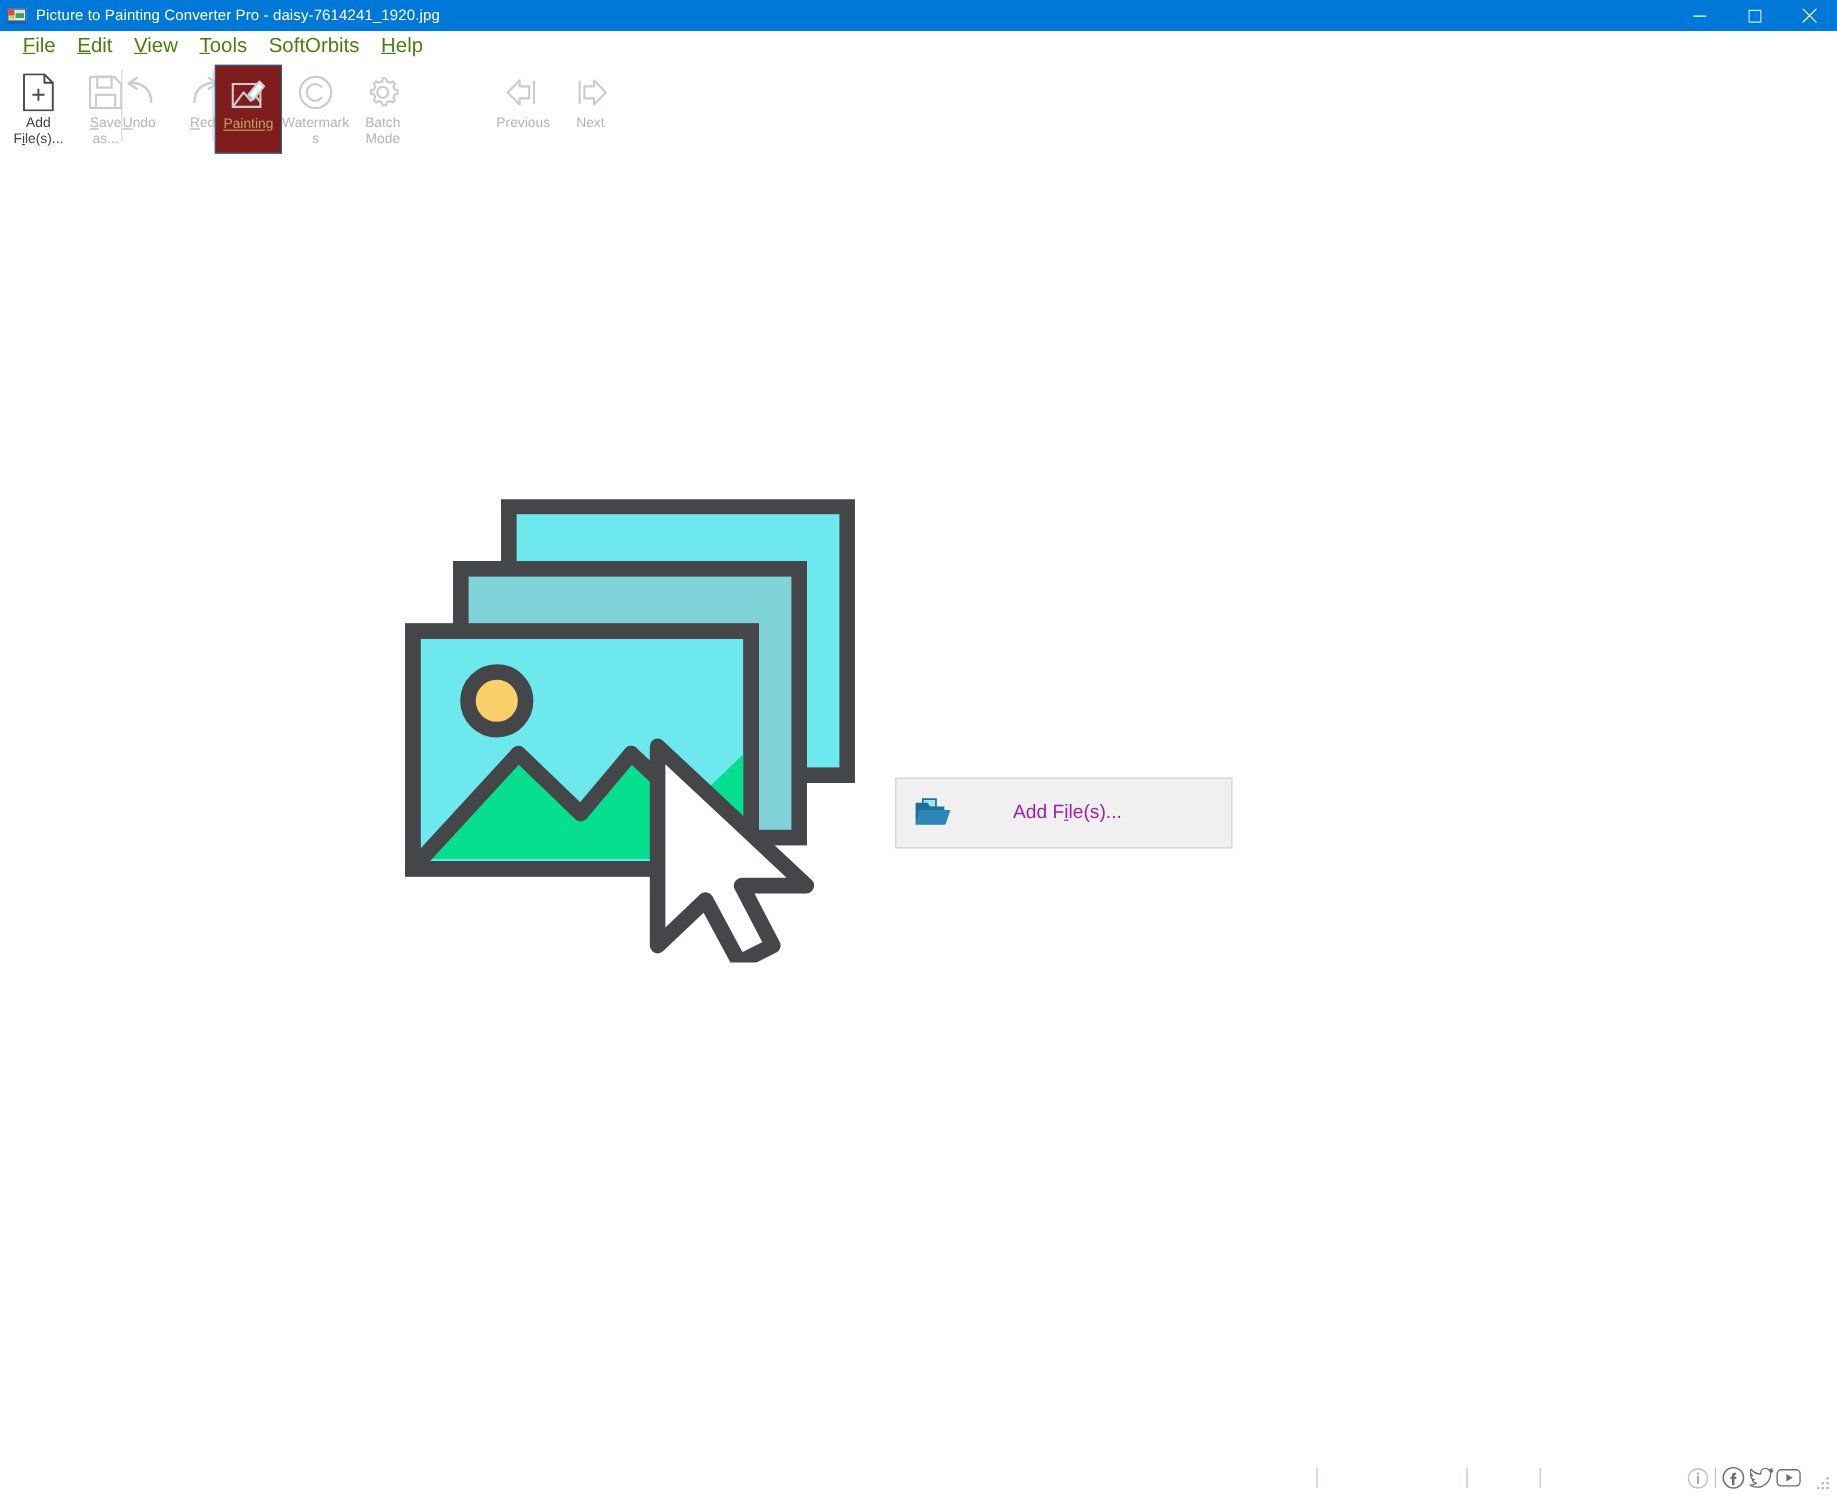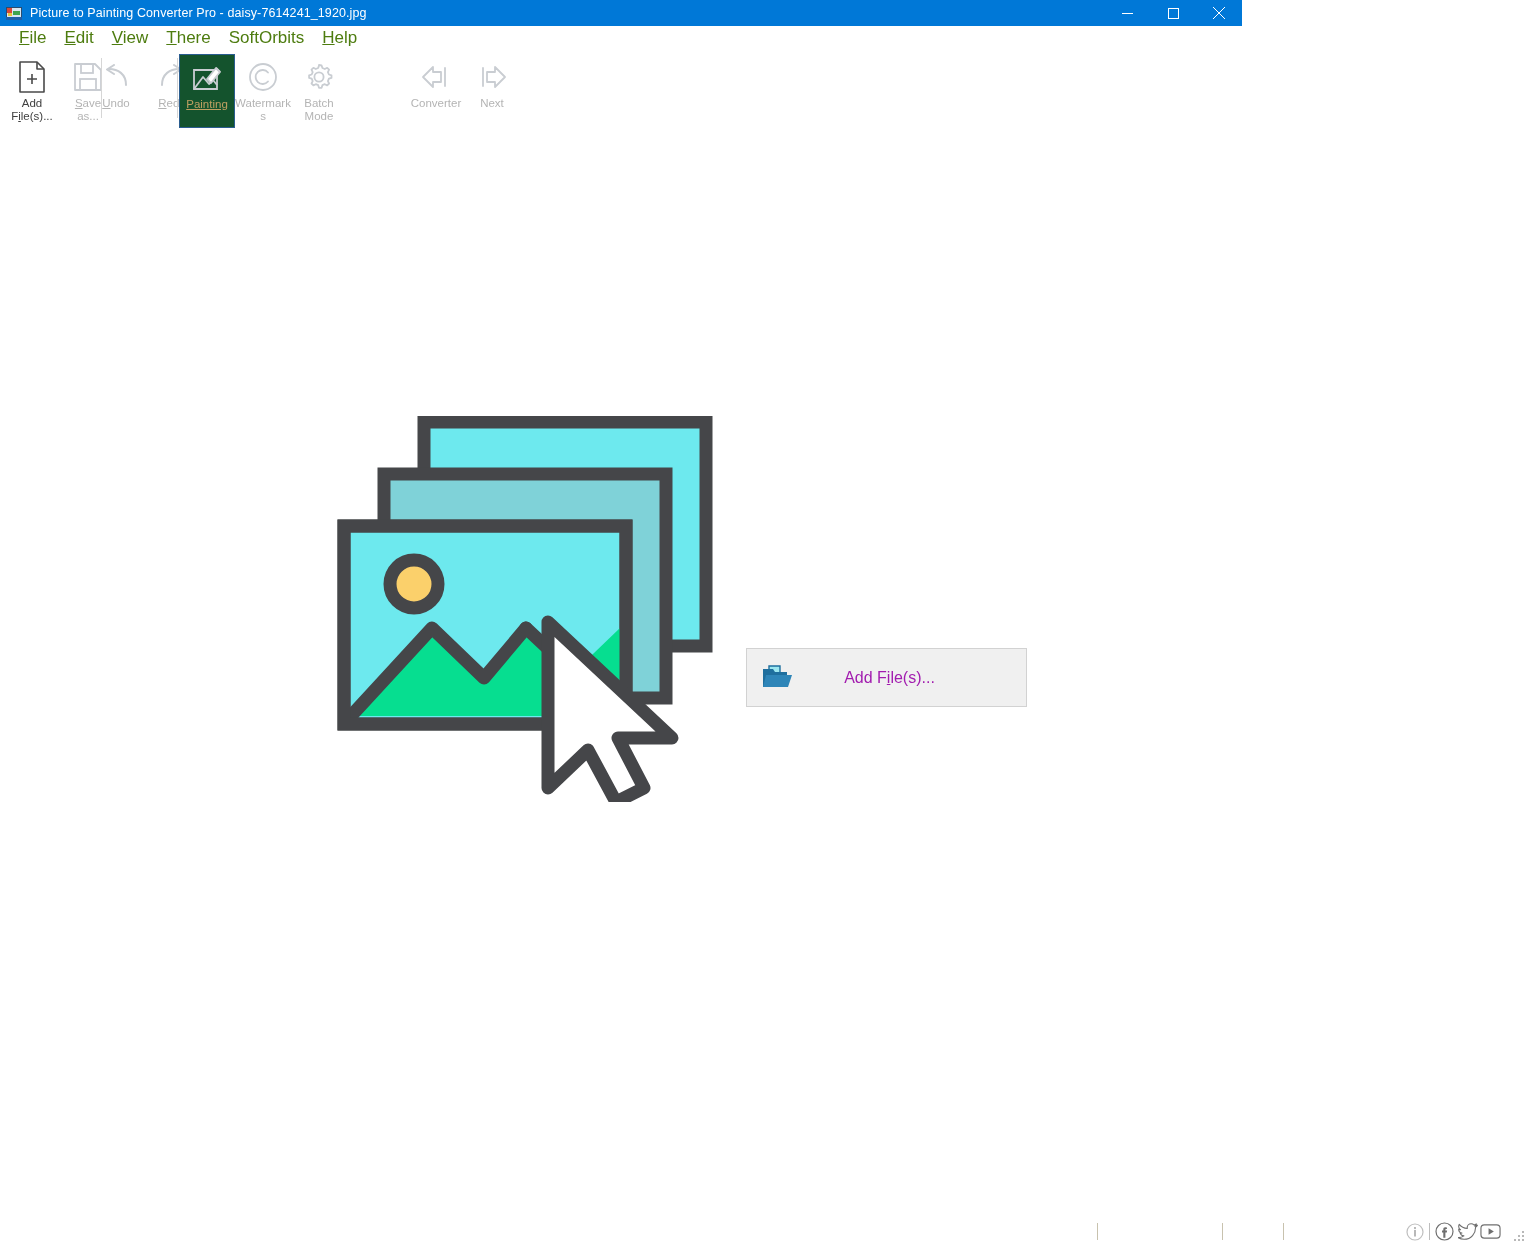--- a/index.html
+++ b/index.html
@@ -12,21 +12,21 @@
     height: 1247px;
     overflow: hidden;
     font-family: "Liberation Sans", sans-serif;
     -webkit-font-smoothing: antialiased;
   }
 
   
   .titlebar {
     position: absolute;
     left: 0; top: 0;
-    width: 1242px;
+    width: 1531px;
     height: 26px;
     background: #0078d7;
     display: flex;
     align-items: center;
   }
   .app-icon {
     width: 16px; height: 16px;
     margin-left: 6px; margin-right: 8px;
     position: relative;
     flex: none;
@@ -118,21 +118,21 @@
     display: flex;
     flex-direction: column;
     align-items: center;
     justify-content: flex-start;
     padding-top: 6px;
     box-sizing: border-box;
     position: relative;
   }
   .tb-btn.sel {
     border: 1px solid #2a5d8f;
-    background: #14532d;
+    background: #7f1d1d;
   }
   .tb-ico {
     width: 34px; height: 34px;
     display: flex; align-items: center; justify-content: center;
     margin-bottom: 3px;
   }
   .tb-lbl {
     font-size: 11.5px;
     line-height: 13px;
     text-align: center;
@@ -286,21 +286,21 @@
           <path d="M0 0 L12 12 M12 0 L0 12" stroke="#ffffff" stroke-width="1"></path>
         </svg>
     </div>
   </div>
 </div>
 
 <div class="menubar">
   <div class="menu-item"><u>F</u><span>ile</span></div>
   <div class="menu-item"><u>E</u><span>dit</span></div>
   <div class="menu-item"><u>V</u><span>iew</span></div>
-  <div class="menu-item"><u>T</u><span>here</span></div>
+  <div class="menu-item"><u>T</u><span>ools</span></div>
   <div class="menu-item"><span>SoftOrbits</span></div>
   <div class="menu-item"><u>H</u><span>elp</span></div>
 </div>
 
 <div class="toolbar">
 
   <div class="tb-group" style="left:4px;">
     <div class="tb-btn">
       <span class="tb-ico">
         <svg width="30" height="32" viewBox="0 0 30 32">
@@ -397,21 +397,21 @@
   </div>
 
   <div class="tb-group" style="left:408px;">
     <div class="tb-btn">
       <span class="tb-ico">
         <svg width="34" height="28" viewBox="0 0 34 28">
           <path d="M14 4 L4 14 L14 24 V19 H22 V9 H14 Z" fill="none" stroke="#c9cdd2" stroke-width="1.8" stroke-linejoin="round"></path>
           <path d="M26 5 V23" stroke="#c9cdd2" stroke-width="1.8" stroke-linecap="round"></path>
         </svg>
       </span>
-      <span class="tb-lbl dis">Converter</span>
+      <span class="tb-lbl dis">Previous</span>
     </div>
     <div class="tb-btn">
       <span class="tb-ico">
         <svg width="34" height="28" viewBox="0 0 34 28">
           <path d="M20 4 L30 14 L20 24 V19 H12 V9 H20 Z" fill="none" stroke="#c9cdd2" stroke-width="1.8" stroke-linejoin="round"></path>
           <path d="M8 5 V23" stroke="#c9cdd2" stroke-width="1.8" stroke-linecap="round"></path>
         </svg>
       </span>
       <span class="tb-lbl dis">Next</span>
     </div>

